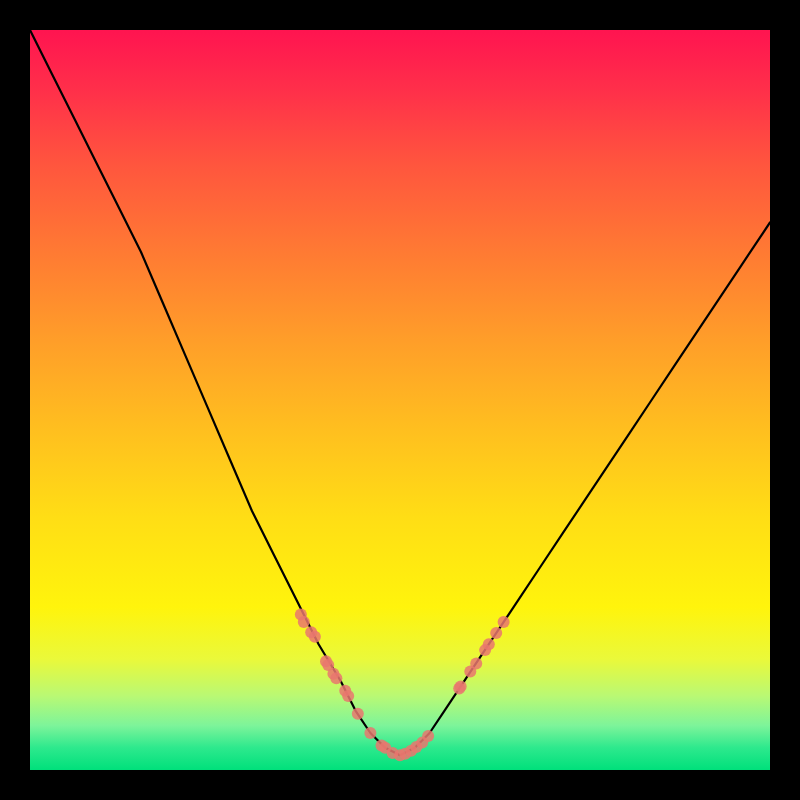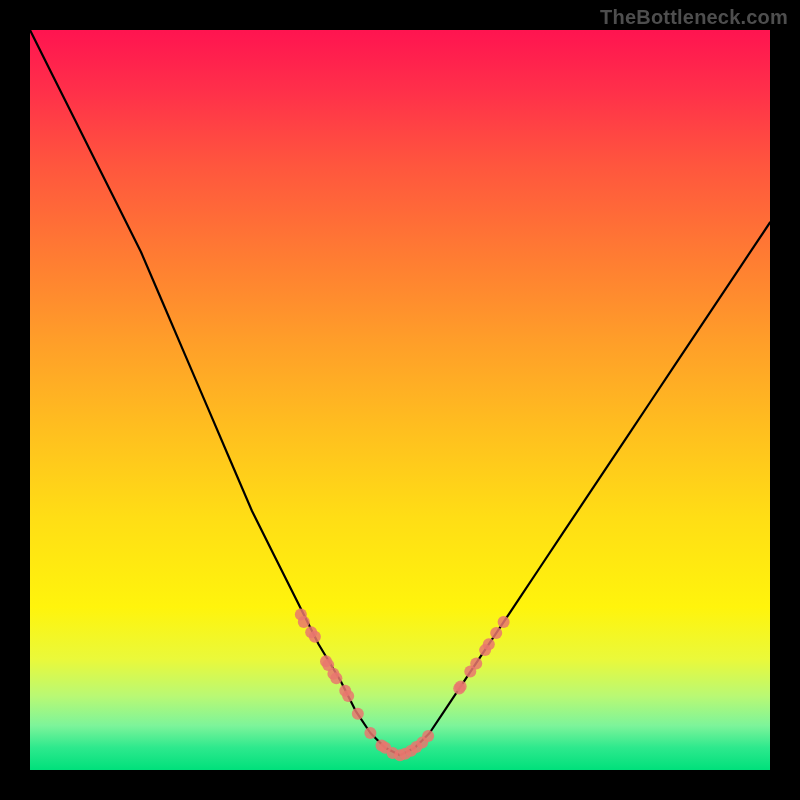--- a/index.html
+++ b/index.html
@@ -66,21 +66,20 @@
   }
   .marker {
     fill: #e9776f;
     fill-opacity: 0.85;
   }
 </style>
 </head>
 <body>
 
 <div class="chart-wrap">
-  <div class="watermark">TheBottleneck.com</div>
 
   <div class="plot-area">
     <svg class="curve-svg" viewBox="0 0 740 740" preserveAspectRatio="none">
       <path id="curve-path" class="curve-path" d="M0.00 0.00 L22.20 44.40 L44.40 88.80 L66.60 133.20 L88.80 177.60 L111.00 222.00 L133.20 273.80 L155.40 325.60 L177.60 377.40 L199.80 429.20 L222.00 481.00 L244.20 525.40 L266.40 569.80 L288.60 614.20 L310.80 651.20 L325.60 680.80 L340.40 703.00 L355.20 717.80 L370.00 725.20 L384.80 717.80 L399.60 703.00 L414.40 680.80 L429.20 658.60 L444.00 636.40 L466.20 603.10 L488.40 569.80 L510.60 536.50 L532.80 503.20 L555.00 469.90 L577.20 436.60 L599.40 403.30 L621.60 370.00 L643.80 336.70 L666.00 303.40 L688.20 270.10 L710.40 236.80 L740.00 192.40"></path>
       <g id="marker-layer">
           <circle cx="270.84" cy="584.60" r="6" class="marker"></circle>
           <circle cx="273.80" cy="592.00" r="6" class="marker"></circle>
           <circle cx="281.20" cy="602.36" r="6" class="marker"></circle>
           <circle cx="284.90" cy="606.80" r="6" class="marker"></circle>
           <circle cx="296.00" cy="631.22" r="6" class="marker"></circle>

